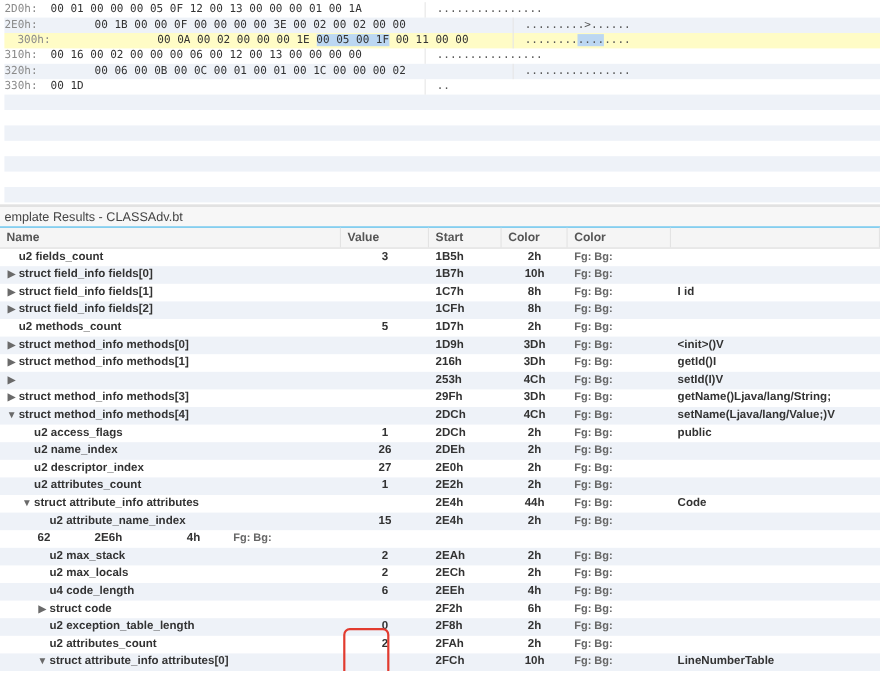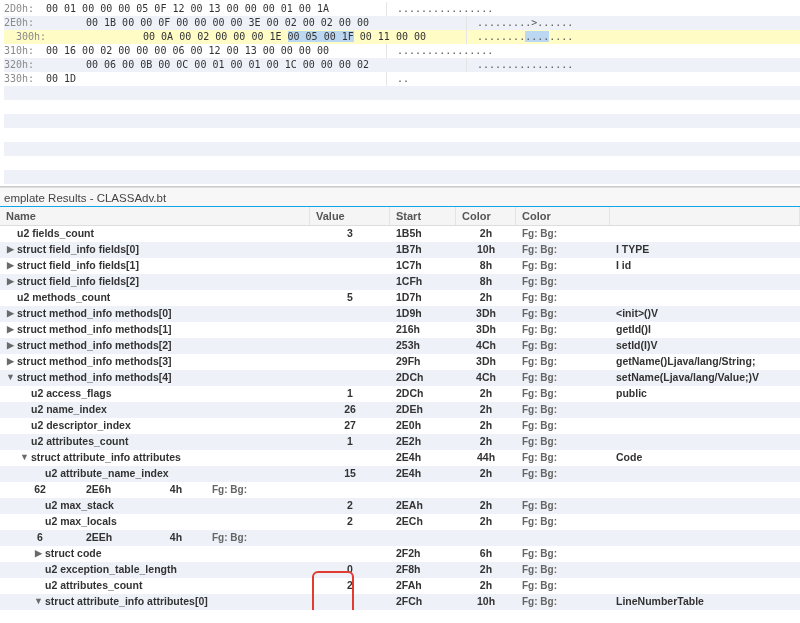--- a/index.html
+++ b/index.html
@@ -86,21 +86,20 @@
       <div class="grid-row stripe">
         <div class="col-name">
           <span class="indent" style="width: 0px;"></span>
           <span class="tw">▶</span>
           <span>struct field_info fields[0]</span>
         </div>
         <div class="col-value"></div>
         <div class="col-start">1B7h</div>
         <div class="col-size">10h</div>
         <div class="col-color fgbg">Fg:    Bg:</div>
-        <div class="col-comment">I TYPE</div>
       </div>
       <div class="grid-row">
         <div class="col-name">
           <span class="indent" style="width: 0px;"></span>
           <span class="tw">▶</span>
           <span>struct field_info fields[1]</span>
         </div>
         <div class="col-value"></div>
         <div class="col-start">1C7h</div>
         <div class="col-size">8h</div>
@@ -151,21 +150,20 @@
         <div class="col-value"></div>
         <div class="col-start">216h</div>
         <div class="col-size">3Dh</div>
         <div class="col-color fgbg">Fg:    Bg:</div>
         <div class="col-comment">getId()I</div>
       </div>
       <div class="grid-row stripe">
         <div class="col-name">
           <span class="indent" style="width: 0px;"></span>
           <span class="tw">▶</span>
-          <span>struct method_info methods[2]</span>
         </div>
         <div class="col-value"></div>
         <div class="col-start">253h</div>
         <div class="col-size">4Ch</div>
         <div class="col-color fgbg">Fg:    Bg:</div>
         <div class="col-comment">setId(I)V</div>
       </div>
       <div class="grid-row">
         <div class="col-name">
           <span class="indent" style="width: 0px;"></span>
@@ -287,20 +285,25 @@
           <span class="tw"></span>
           <span>u2 max_locals</span>
         </div>
         <div class="col-value">2</div>
         <div class="col-start">2ECh</div>
         <div class="col-size">2h</div>
         <div class="col-color fgbg">Fg:    Bg:</div>
         <div class="col-comment"></div>
       </div>
       <div class="grid-row stripe">
+        <div class="col-name">
+          <span class="indent" style="width: 28px;"></span>
+          <span class="tw"></span>
+          <span>u4 code_length</span>
+        </div>
         <div class="col-value">6</div>
         <div class="col-start">2EEh</div>
         <div class="col-size">4h</div>
         <div class="col-color fgbg">Fg:    Bg:</div>
         <div class="col-comment"></div>
       </div>
       <div class="grid-row">
         <div class="col-name">
           <span class="indent" style="width: 28px;"></span>
           <span class="tw">▶</span>

